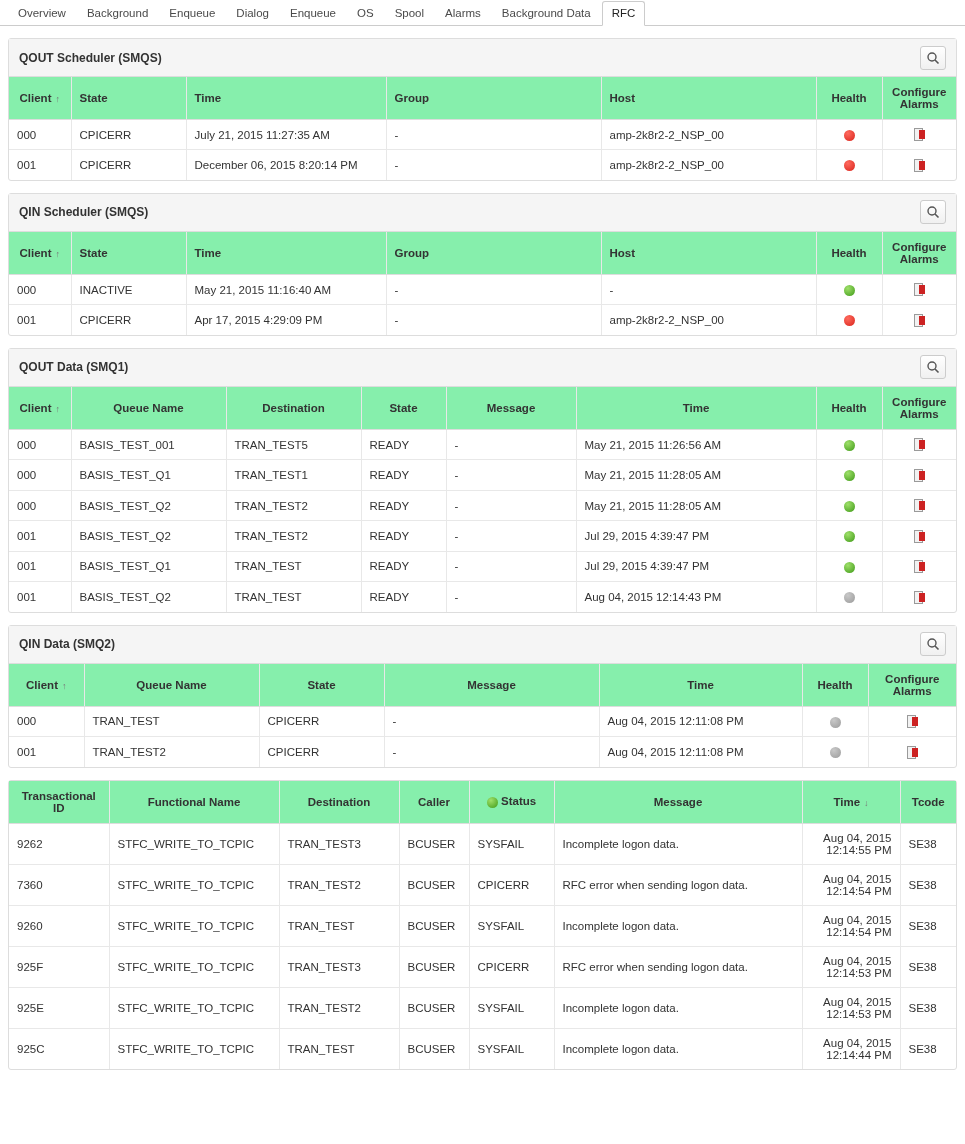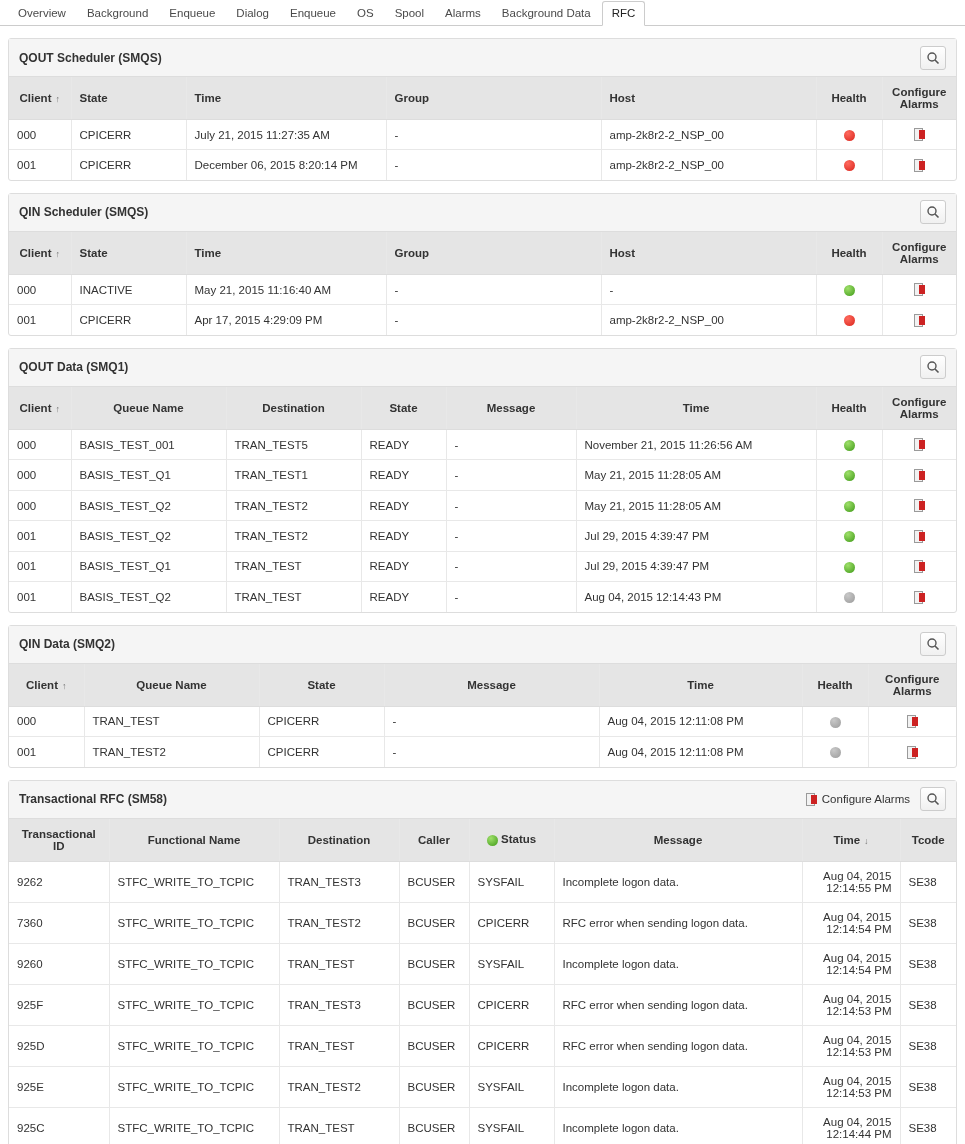--- a/index.html
+++ b/index.html
@@ -80,21 +80,21 @@
   
   table { width: 100%; border-collapse: collapse; }
   thead th {
     font-size: 11.5px;
     font-weight: bold;
     color: #333;
     padding: 9px 8px;
     border-bottom: 1px solid #dddddd;
     text-align: center;
     vertical-align: middle;
-    background: #e5e5e5;
+    background: #86efac;
     white-space: pre-line;
   }
   tbody td {
     font-size: 11.5px;
     color: #333;
     padding: 8px 8px;
     border-bottom: 1px solid #e8e8e8;
     vertical-align: middle;
   }
   tbody tr:last-child td { border-bottom: none; }
@@ -276,21 +276,21 @@
 Alarms</span></th>
         </tr>
       </thead>
       <tbody id="qout-data-body">
           <tr>
             <td class="colsep t-left">000</td>
             <td class="colsep t-left">BASIS_TEST_001</td>
             <td class="colsep t-left">TRAN_TEST5</td>
             <td class="colsep t-left">READY</td>
             <td class="colsep t-left">-</td>
-            <td class="colsep t-left">November 21, 2015 11:26:56 AM</td>
+            <td class="colsep t-left">May 21, 2015 11:26:56 AM</td>
             <td class="colsep t-center"><span class="dot dot-green"></span></td>
             <td class="t-center"><span class="alarm-icon"><span class="sheet"></span><span class="mark"></span></span></td>
           </tr>
           <tr>
             <td class="colsep t-left">000</td>
             <td class="colsep t-left">BASIS_TEST_Q1</td>
             <td class="colsep t-left">TRAN_TEST1</td>
             <td class="colsep t-left">READY</td>
             <td class="colsep t-left">-</td>
             <td class="colsep t-left">May 21, 2015 11:28:05 AM</td>
@@ -383,38 +383,20 @@
             <td class="colsep t-left">-</td>
             <td class="colsep t-left">Aug 04, 2015 12:11:08 PM</td>
             <td class="colsep t-center"><span class="dot dot-gray"></span></td>
             <td class="t-center"><span class="alarm-icon"><span class="sheet"></span><span class="mark"></span></span></td>
           </tr>
         </tbody>
     </table>
   </div>
 
   <div class="panel">
-    <div class="panel-head">
-      <span class="panel-title">Transactional RFC (SM58)</span>
-      <div class="head-right">
-        <div class="cfg-link">
-          <span class="alarm-icon">
-              <span class="sheet"></span>
-              <span class="mark"></span>
-            </span>
-          <span>Configure Alarms</span>
-        </div>
-        <div class="search-btn">
-          <svg class="mag" width="14" height="14" viewBox="0 0 14 14">
-              <circle cx="6" cy="6" r="4" fill="none" stroke="#555" stroke-width="1.4"></circle>
-              <line x1="9" y1="9" x2="12.5" y2="12.5" stroke="#555" stroke-width="1.6"></line>
-            </svg>
-        </div>
-      </div>
-    </div>
     <table>
       <thead>
         <tr>
           <th class="colsep" style="width:100px"><span>Transactional
 ID</span></th>
           <th class="colsep" style="width:170px"><span>Functional Name</span></th>
           <th class="colsep" style="width:120px"><span>Destination</span></th>
           <th class="colsep" style="width:70px"><span>Caller</span></th>
           <th class="colsep" style="width:85px"><span class="dot dot-green"></span> <span>Status</span></th>
           <th class="colsep"><span>Message</span></th>
@@ -457,30 +439,20 @@
             <td class="colsep t-left">925F</td>
             <td class="colsep t-left">STFC_WRITE_TO_TCPIC</td>
             <td class="colsep t-left">TRAN_TEST3</td>
             <td class="colsep t-left">BCUSER</td>
             <td class="colsep t-left">CPICERR</td>
             <td class="colsep t-left">RFC error when sending logon data.</td>
             <td class="colsep t-right">Aug 04, 2015 12:14:53 PM</td>
             <td class="t-left">SE38</td>
           </tr>
           <tr>
-            <td class="colsep t-left">925D</td>
-            <td class="colsep t-left">STFC_WRITE_TO_TCPIC</td>
-            <td class="colsep t-left">TRAN_TEST</td>
-            <td class="colsep t-left">BCUSER</td>
-            <td class="colsep t-left">CPICERR</td>
-            <td class="colsep t-left">RFC error when sending logon data.</td>
-            <td class="colsep t-right">Aug 04, 2015 12:14:53 PM</td>
-            <td class="t-left">SE38</td>
-          </tr>
-          <tr>
             <td class="colsep t-left">925E</td>
             <td class="colsep t-left">STFC_WRITE_TO_TCPIC</td>
             <td class="colsep t-left">TRAN_TEST2</td>
             <td class="colsep t-left">BCUSER</td>
             <td class="colsep t-left">SYSFAIL</td>
             <td class="colsep t-left">Incomplete logon data.</td>
             <td class="colsep t-right">Aug 04, 2015 12:14:53 PM</td>
             <td class="t-left">SE38</td>
           </tr>
           <tr>

